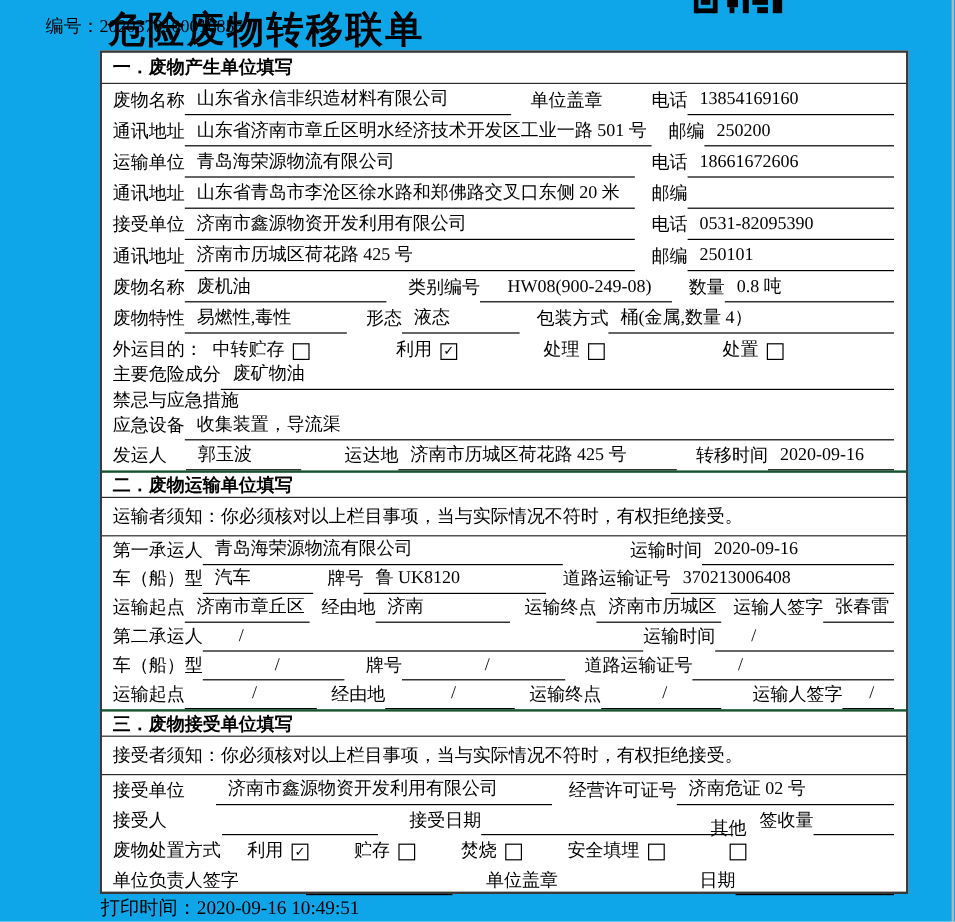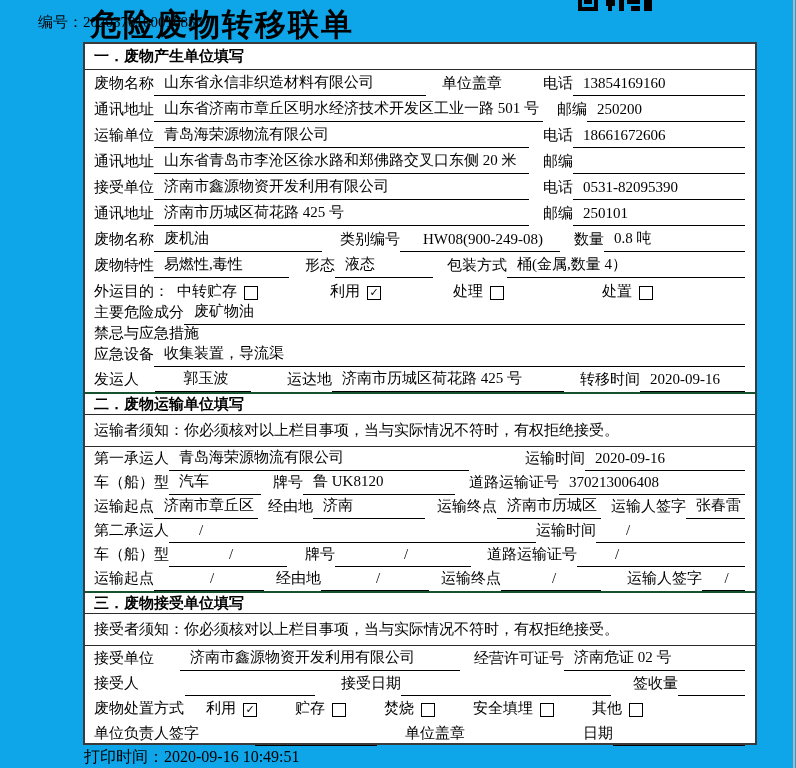--- a/index.html
+++ b/index.html
@@ -156,21 +156,21 @@
       <span class="lbl">禁忌与应急措施</span>
     </div>
 
     <div class="row h21">
       <span class="lbl">应急设备</span>
       <span class="fld grow">收集装置，导流渠</span>
     </div>
 
     <div class="row h25">
       <span class="lbl">发运人</span>
-      <span class="fld" style="width:96px;margin-left:16px;text-align:center;">郭玉波</span>
+      <span class="fld" style="width:96px;margin-left:16px;">郭玉波</span>
       <span class="lbl" style="margin-left:36px;">运达地</span>
       <span class="fld" style="width:232px;">济南市历城区荷花路 425 号</span>
       <span class="lbl" style="margin-left:16px;">转移时间</span>
       <span class="fld grow">2020-09-16</span>
     </div>
 
     <div class="sec-h sec-top h23">二．废物运输单位填写</div>
 
     <div class="notice h32">运输者须知：你必须核对以上栏目事项，当与实际情况不符时，有权拒绝接受。</div>
 
@@ -259,21 +259,21 @@
         <span class="cbox"></span>
       </span>
       <span class="opt" style="margin-left:38px;">
         <span class="plain">焚烧</span>
         <span class="cbox"></span>
       </span>
       <span class="opt" style="margin-left:38px;">
         <span class="plain">安全填埋</span>
         <span class="cbox"></span>
       </span>
-      <span class="opt" style="margin-left:38px;">
+      <span class="opt" style="margin-left:38px;flex-direction:column;">
         <span class="plain">其他</span>
         <span class="cbox"></span>
       </span>
     </div>
 
     <div class="row h25">
       <span class="lbl">单位负责人签字</span>
       <span class="fld" style="width:122px;margin-left:56px;"></span>
       <span class="plain" style="margin-left:28px;">单位盖章</span>
       <span class="lbl" style="margin-left:118px;">日期</span>

